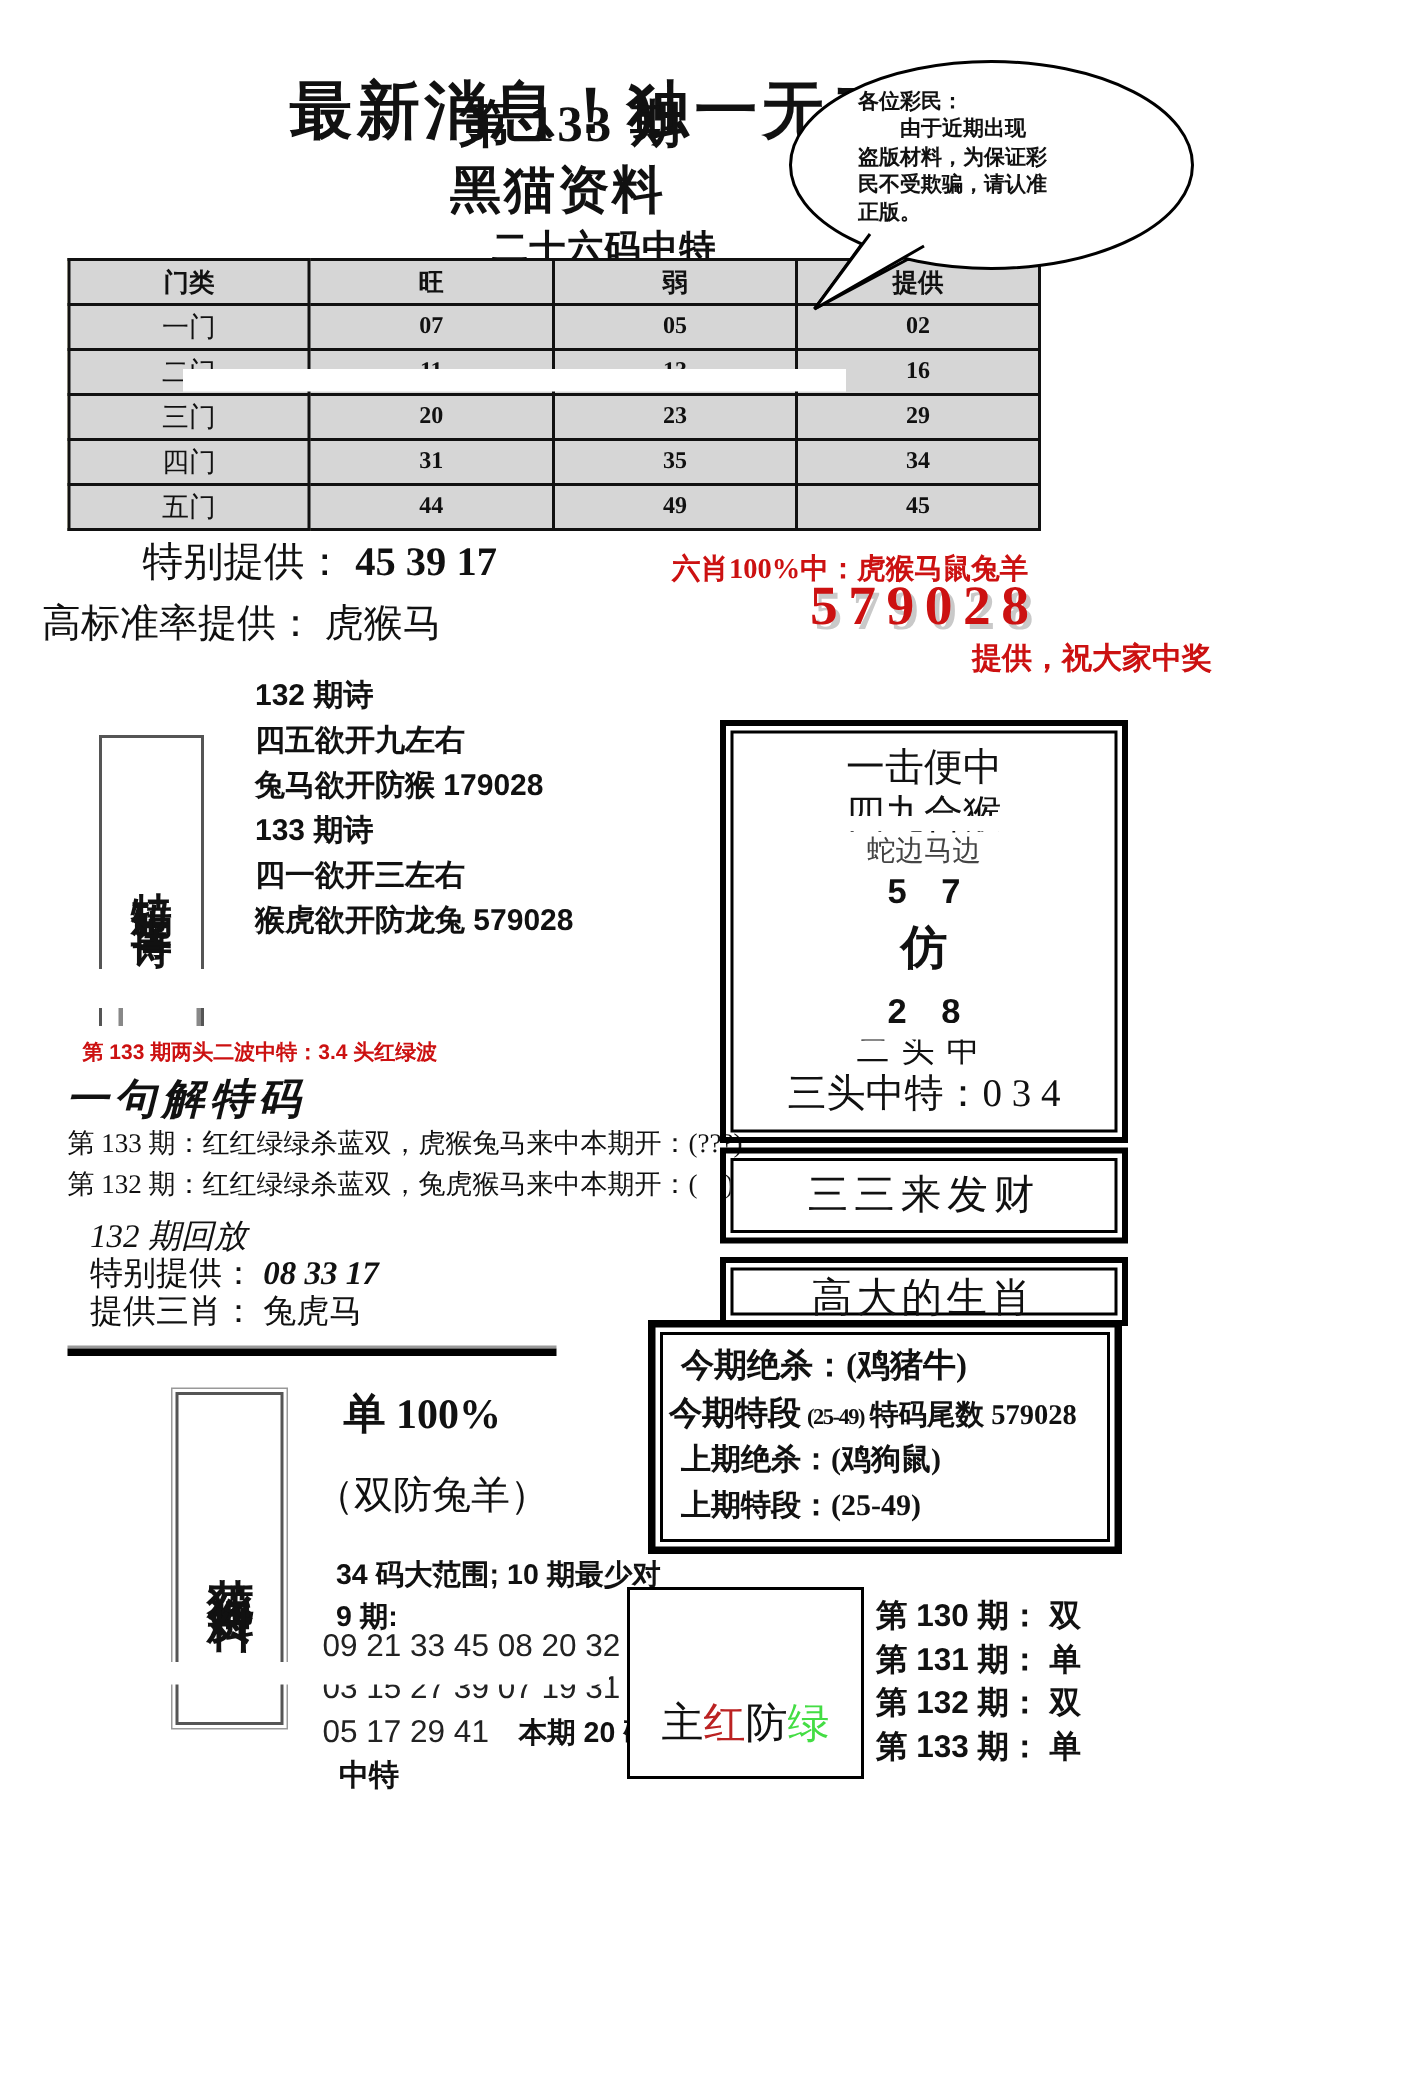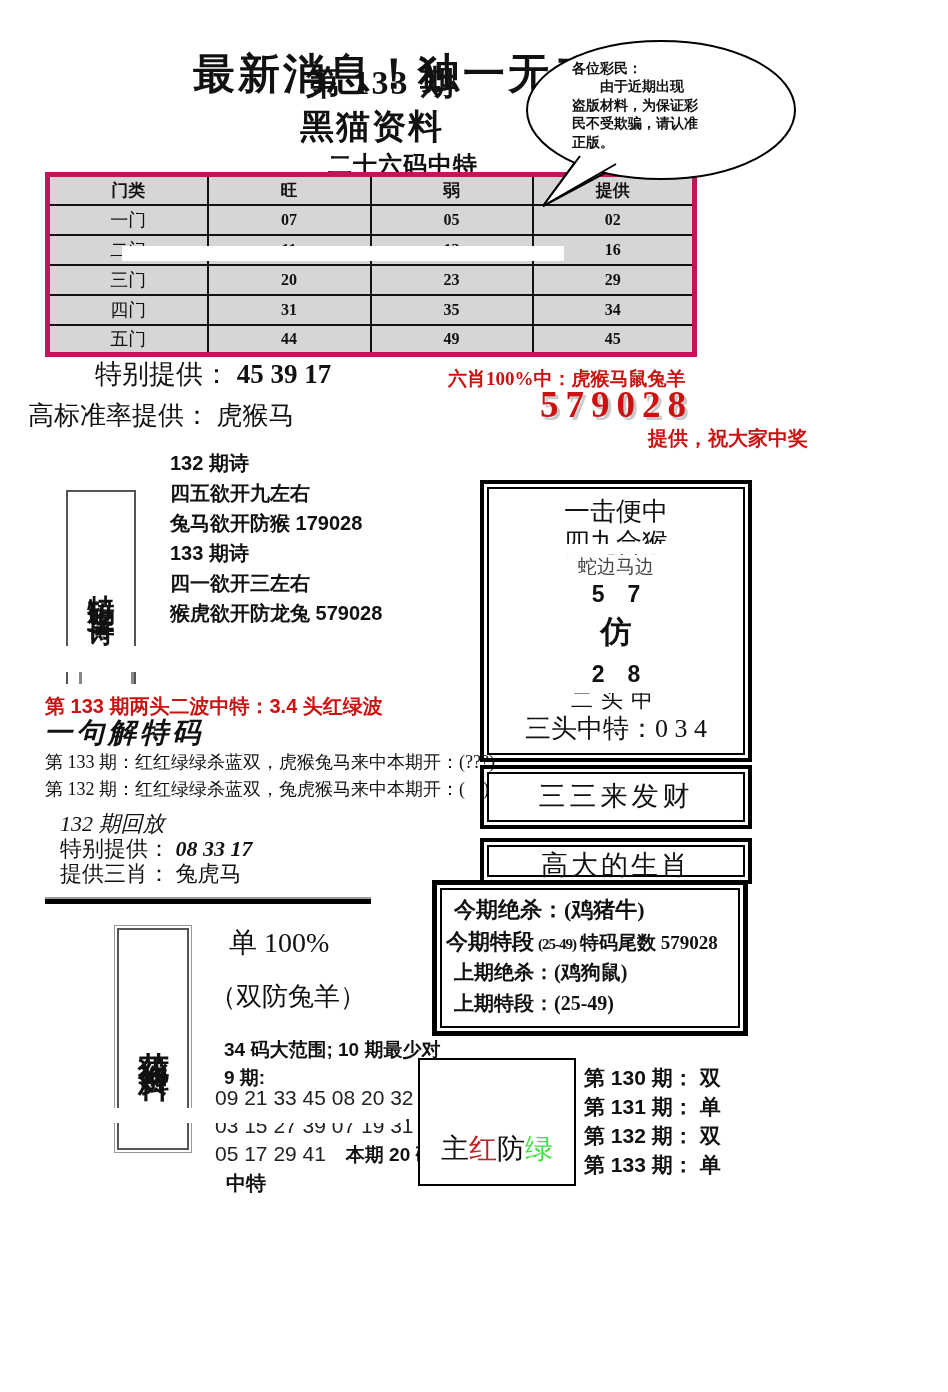--- a/index.html
+++ b/index.html
@@ -15,21 +15,21 @@
   .title    { font-size:42px; font-weight:bold; letter-spacing:3px; }
   .issue    { font-size:34px; font-weight:600; letter-spacing:2px; }
   .subtitle { font-size:34px; font-weight:600; letter-spacing:2px; }
   .codeline { font-size:24px; font-weight:bold; letter-spacing:1px;margin-left:32px; }
 
   
   .bubble-text { font-size:14px; font-weight:bold; line-height:1.32; white-space:pre-line; }
 
   
   table.gate { border-collapse:collapse; table-layout:fixed; width:647px;
-               border:5px solid #be185d; background:#fef9c3; }
+               border:1px solid #be185d; background:#fef9c3; }
   table.gate td { border:2px solid #111; text-align:center; height:30px;
                   font-size:17px; background:#d6d6d6; }
   table.gate tr.hdr td { font-size:17px; font-weight:bold; height:30px; }
   table.gate td.num { font-weight:bold; font-size:16px; }
   table.gate td.lbl { font-size:18px; }
 
   .white-ov { background:#ffffff; position:absolute; }
 
   .red { color:#cc1111; }
   .bignum { font-size:37px; font-weight:bold; letter-spacing:7px;
@@ -142,21 +142,21 @@
   <div class="abs" style="left:79px; top:672px; width:3px; height:12px; background:#888; z-index:3;"></div>
   <div class="abs" style="left:131px; top:672px; width:3px; height:12px; background:#888; z-index:3;"></div>
 
   <div class="abs poemline" style="left:170px; top:450px;">132 期诗</div>
   <div class="abs poemline" style="left:170px; top:480px;">四五欲开九左右</div>
   <div class="abs poemline" style="left:170px; top:510px;">兔马欲开防猴 179028</div>
   <div class="abs poemline" style="left:170px; top:540px;">133 期诗</div>
   <div class="abs poemline" style="left:170px; top:570px;">四一欲开三左右</div>
   <div class="abs poemline" style="left:170px; top:600px;">猴虎欲开防龙兔 579028</div>
 
-  <div class="abs red poemline" style="left:45px; top:693px; font-size:20px;">第 133 期两头二波中特：3.4 头红绿波</div>
+  <div class="abs red poemline" style="left:55px; top:693px; font-size:14px;">第 133 期两头二波中特：3.4 头红绿波</div>
 
   <div class="abs" style="left:44px; top:714px; font-size:28px; font-weight:bold; font-style:italic; letter-spacing:4px;">一句解特码</div>
   <div class="abs" style="left:45px; top:750px; font-size:18px;">第 133 期：红红绿绿杀蓝双，虎猴兔马来中本期开：(???)</div>
   <div class="abs" style="left:45px; top:777px; font-size:18px;">第 132 期：红红绿绿杀蓝双，兔虎猴马来中本期开：(　)</div>
 
   <div class="abs" style="left:60px; top:809px; font-size:22px; font-style:italic;">132 期回放</div>
   <div class="abs" style="left:60px; top:834px; font-size:22px;">
     <span>特别提供：</span>
     <span style="font-style:italic; font-weight:bold;">08 33 17</span>
   </div>
@@ -195,21 +195,21 @@
       <span style="font-size:19px; font-weight:bold;">特码尾数 579028</span>
     </div>
     <div class="abs" style="left:12px; top:69px; font-size:20px; font-weight:bold;">上期绝杀：(鸡狗鼠)</div>
     <div class="abs" style="left:12px; top:100px; font-size:20px; font-weight:bold;">上期特段：(25-49)</div>
   </div>
 
   <div class="abs vbox" style="left:117px; top:928px; width:72px; height:222px;">
     <div class="vtext" style="font-size:31px;">花猫资料</div>
   </div>
 
-  <div class="abs" style="left:229px; top:924px; font-size:28px; font-weight:normal;">单 100%</div>
+  <div class="abs" style="left:229px; top:924px; font-size:28px; font-weight:bold;">单 100%</div>
   <div class="abs" style="left:210px; top:979px; font-size:26px;">（双防兔羊）</div>
   <div class="abs sans" style="left:224px; top:1037px; font-size:19px; font-weight:bold;">34 码大范围; 10 期最少对</div>
   <div class="abs sans" style="left:224px; top:1065px; font-size:19px; font-weight:bold;">9 期:</div>
   <div class="abs sans" style="left:215px; top:1086px; font-size:21px; color:#222;">09 21 33 45 08 20 32 44</div>
   <div class="abs sans" style="left:215px; top:1114px; font-size:21px; color:#222;">03 15 27 39 07 19 31 43</div>
   <div class="abs sans" style="left:215px; top:1142px; font-size:21px; color:#222;">
     <span>05 17 29 41</span>
     <span style="font-weight:bold; font-size:19px; margin-left:14px; color:#111;">本期 20 码</span>
   </div>
   <div class="abs sans" style="left:226px; top:1170px; font-size:20px; font-weight:bold;">中特</div>

